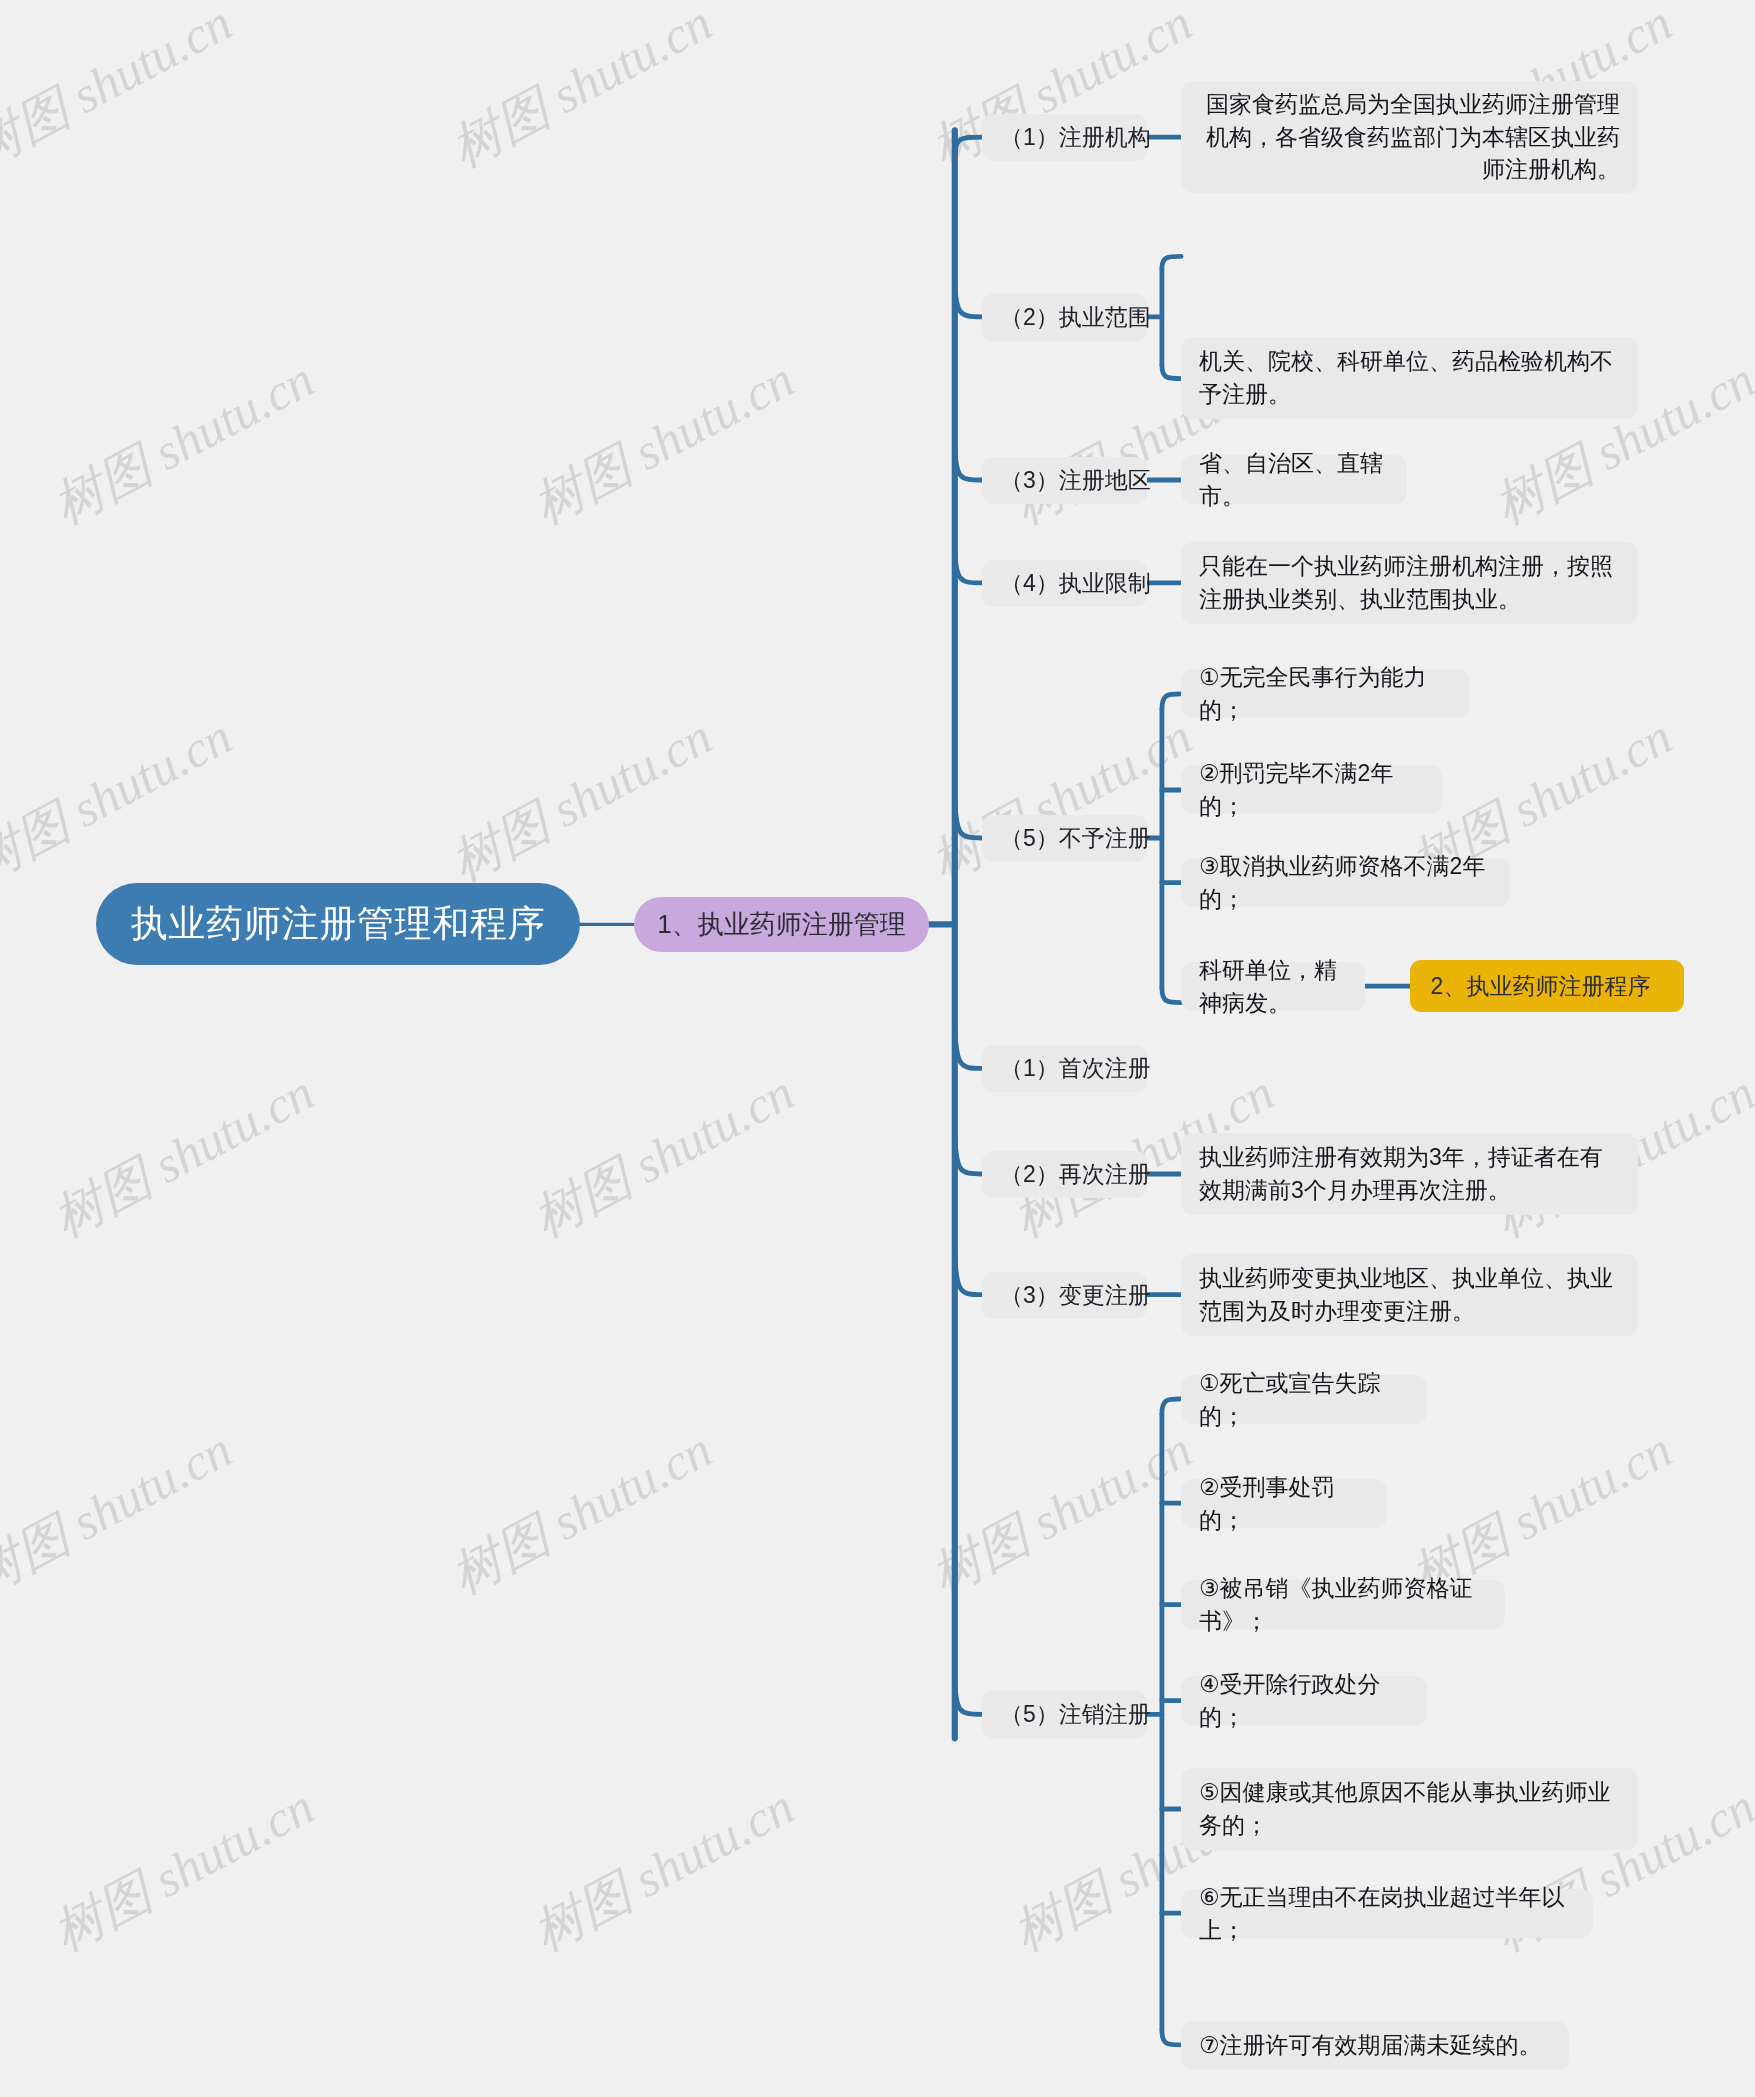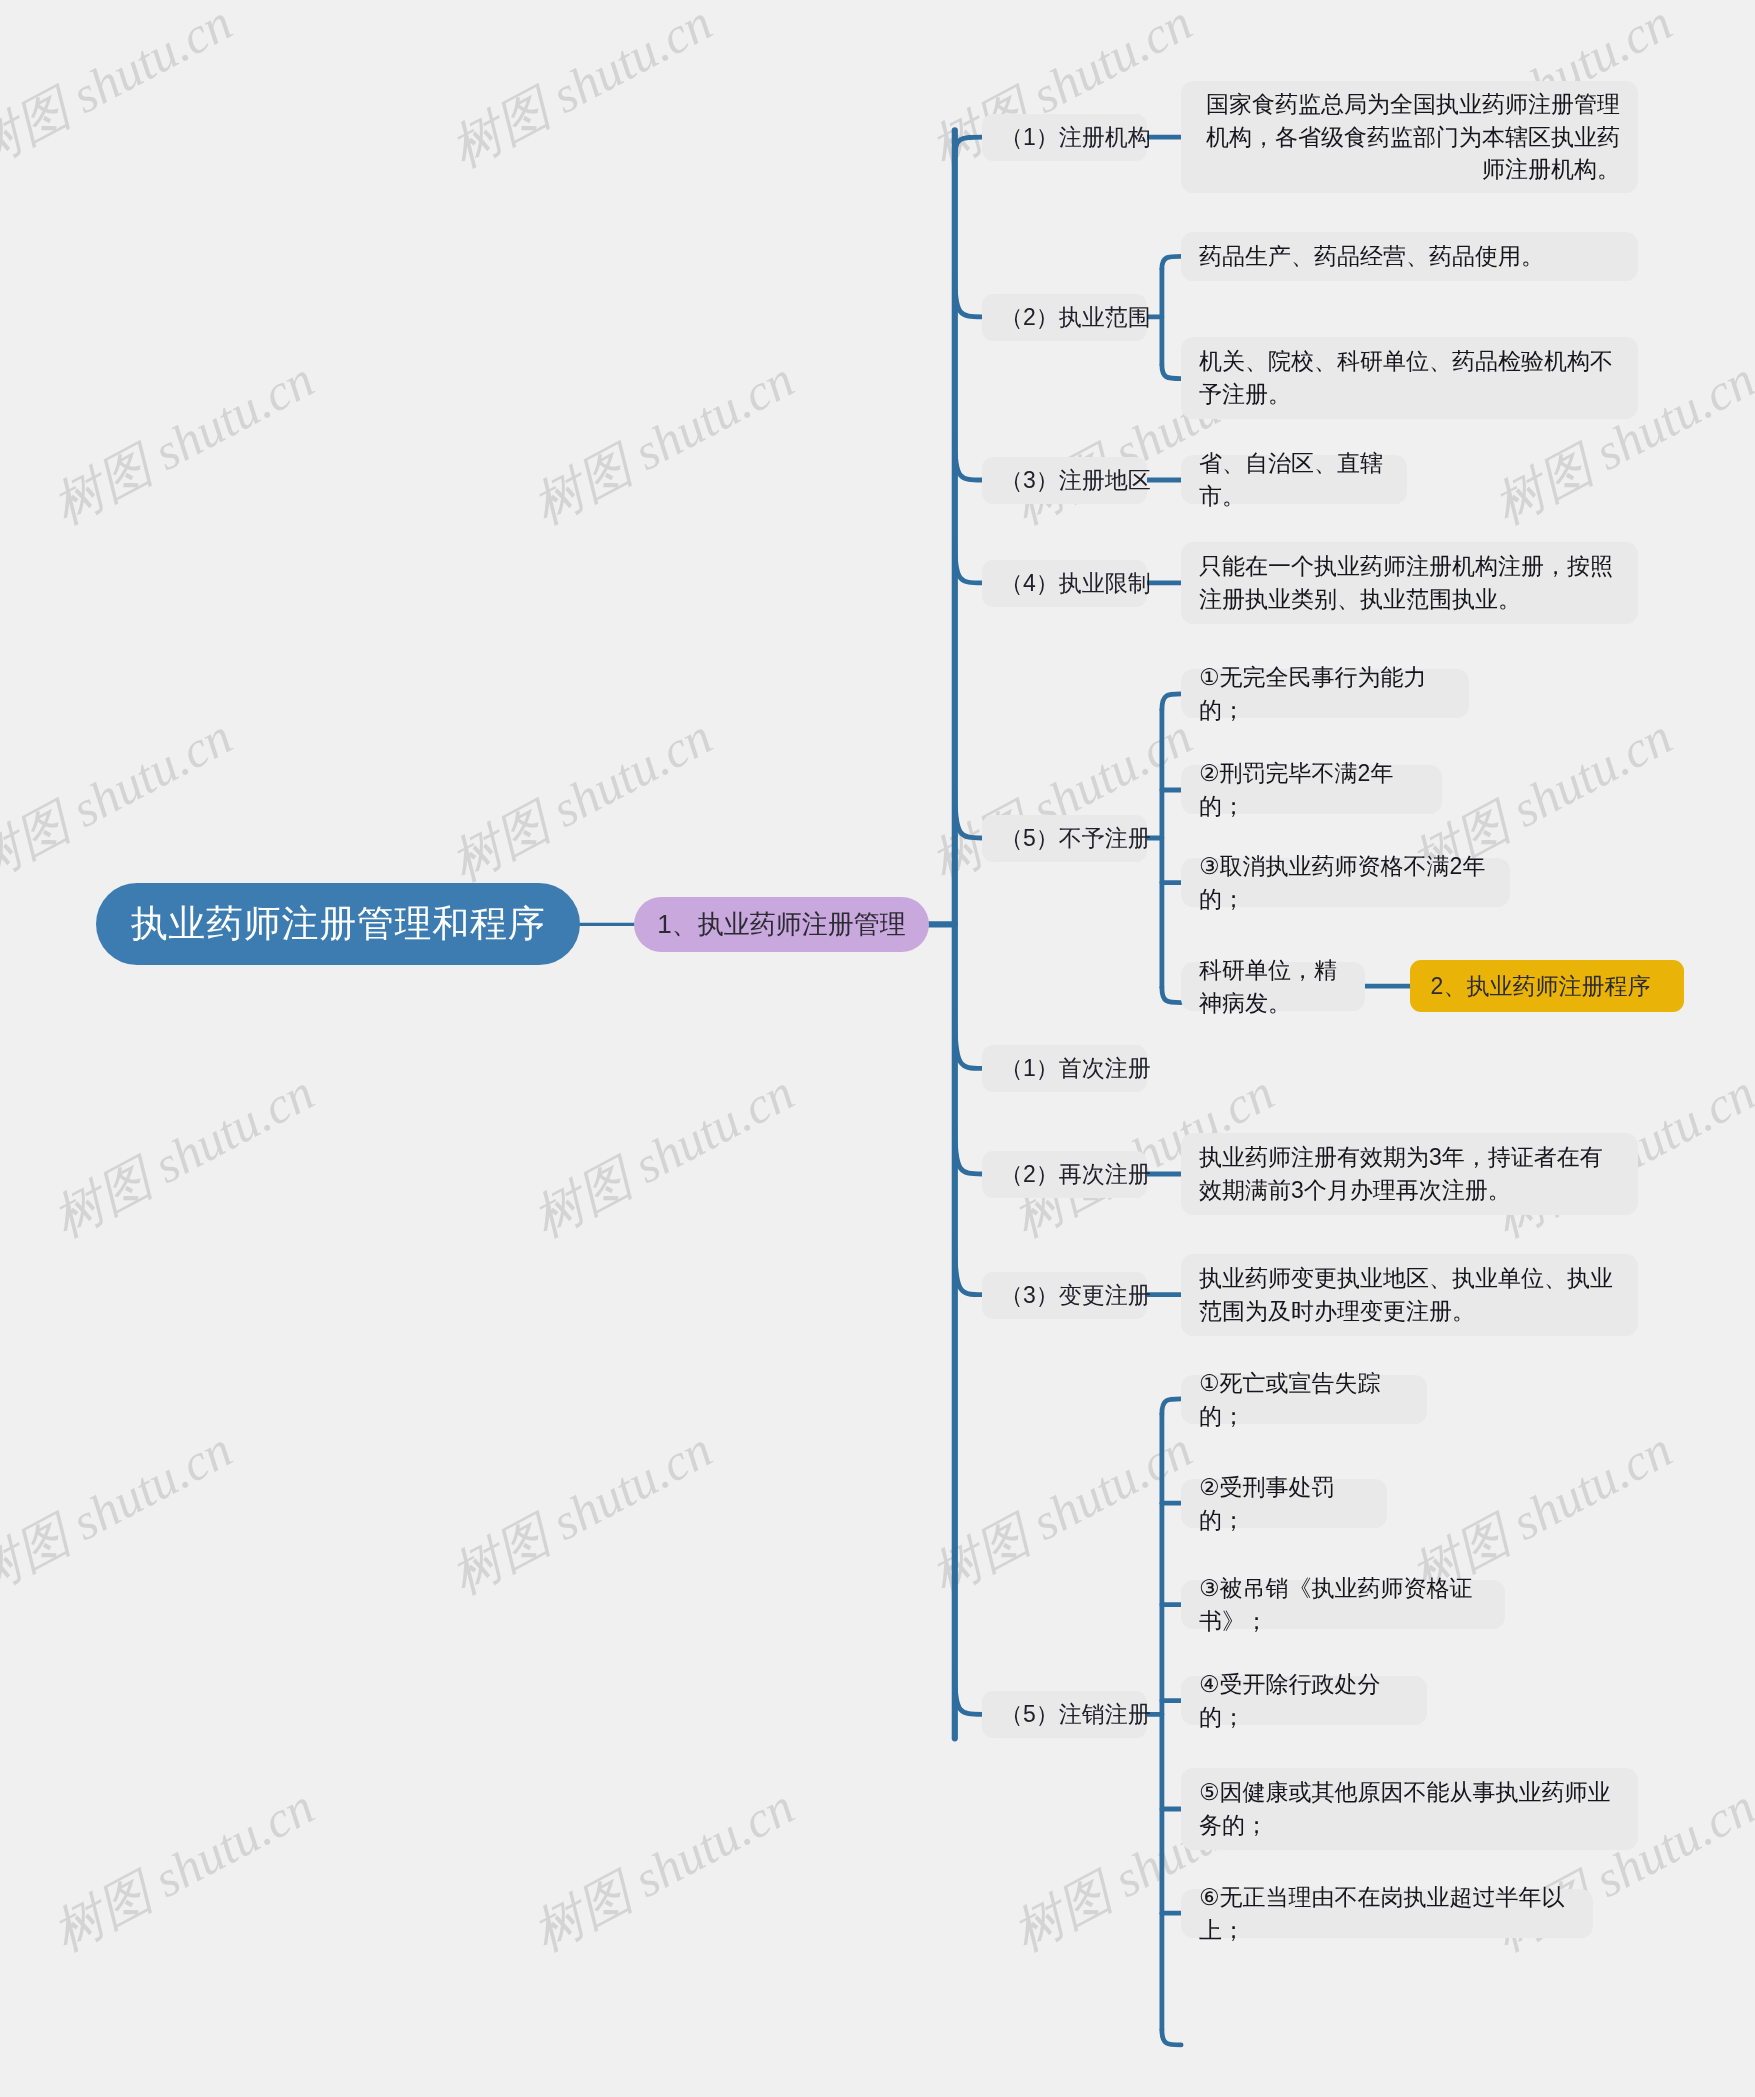--- a/index.html
+++ b/index.html
@@ -239,23 +239,20 @@
   </div>
 
   <div class="node topic-node" style="left:982px; top:1691px; width:165px; height:47px;">
     <span>（5）注销注册</span>
   </div>
 
   <div class="node leaf-node" style="left:1181px; top:81px; width:457px; height:112px;text-align:right;">
     <span>国家食药监总局为全国执业药师注册管理机构，各省级食药监部门为本辖区执业药师注册机构。</span>
   </div>
 
-  <div class="node leaf-node" style="left:1181px; top:232px; width:457px; height:49px;">
-    <span>药品生产、药品经营、药品使用。</span>
-  </div>
 
   <div class="node leaf-node" style="left:1181px; top:337px; width:457px; height:82px;">
     <span>机关、院校、科研单位、药品检验机构不予注册。</span>
   </div>
 
   <div class="node leaf-node" style="left:1181px; top:455px; width:226px; height:49px;">
     <span>省、自治区、直辖市。</span>
   </div>
 
   <div class="node leaf-node" style="left:1181px; top:542px; width:457px; height:82px;">
@@ -303,15 +300,18 @@
   </div>
 
   <div class="node leaf-node" style="left:1181px; top:1768px; width:457px; height:82px;">
     <span>⑤因健康或其他原因不能从事执业药师业务的；</span>
   </div>
 
   <div class="node leaf-node" style="left:1181px; top:1889px; width:412px; height:49px;">
     <span>⑥无正当理由不在岗执业超过半年以上；</span>
   </div>
 
+  <div class="node leaf-node" style="left:1181px; top:2021px; width:388px; height:49px;">
+    <span>⑦注册许可有效期届满未延续的。</span>
+  </div>
 
 </div>
 
 
 </body></html>

